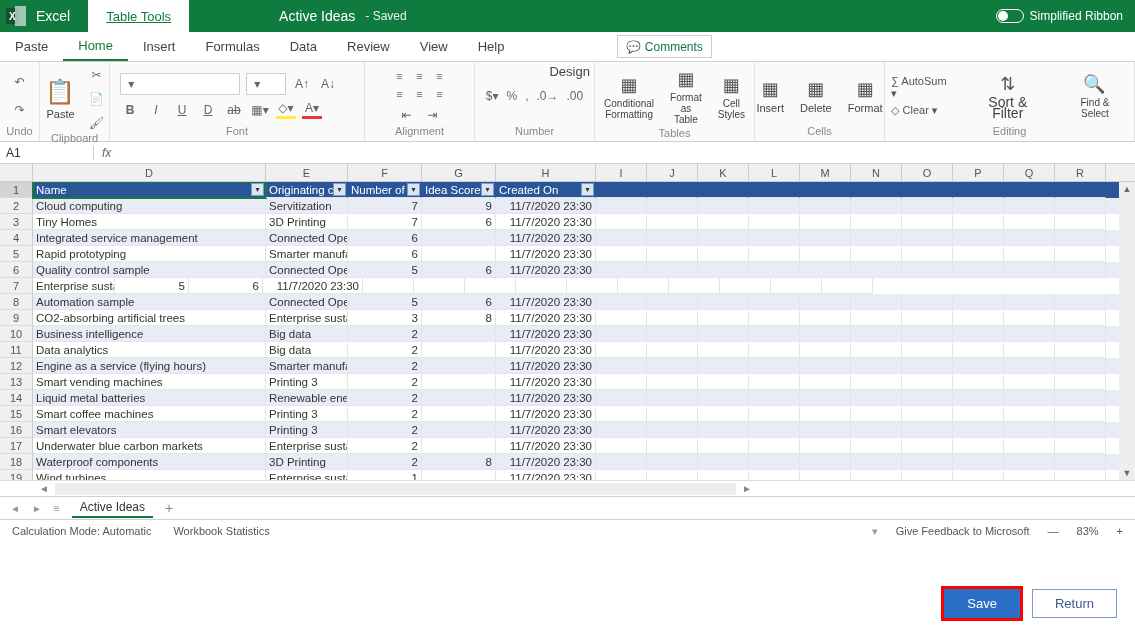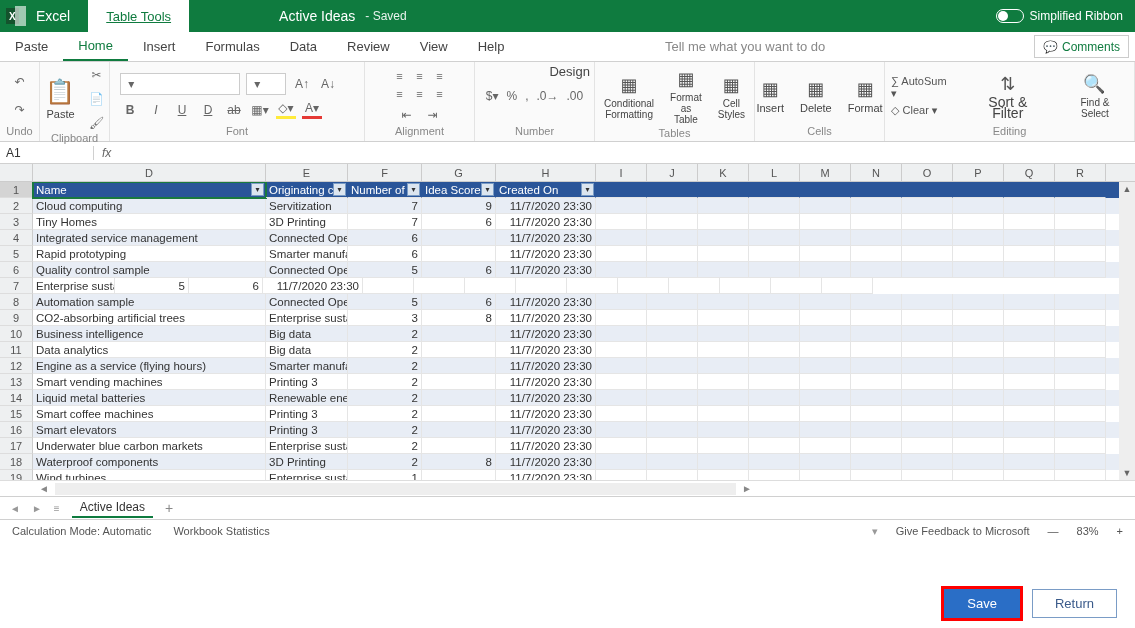--- a/index.html
+++ b/index.html
@@ -117,21 +117,20 @@
 <div class="tab-row">
   <div class="tab">Paste</div>
   <div class="tab active">Home</div>
   <div class="tab">Insert</div>
   <div class="tab">Formulas</div>
   <div class="tab">Data</div>
   <div class="tab">Review</div>
   <div class="tab">View</div>
   <div class="tab">Help</div>
   <div class="tab design-tab">Design</div>
-  <div class="tell-me">Tell me what you want to do</div>
   <div class="comments-btn">
     <span>💬</span>
     <span>Comments</span>
   </div>
 </div>
 
 <div class="ribbon">
   <div class="group" style="width:40px">
     <div class="body" style="flex-direction:column;gap:10px">
       <div class="small-btn">↶</div>

